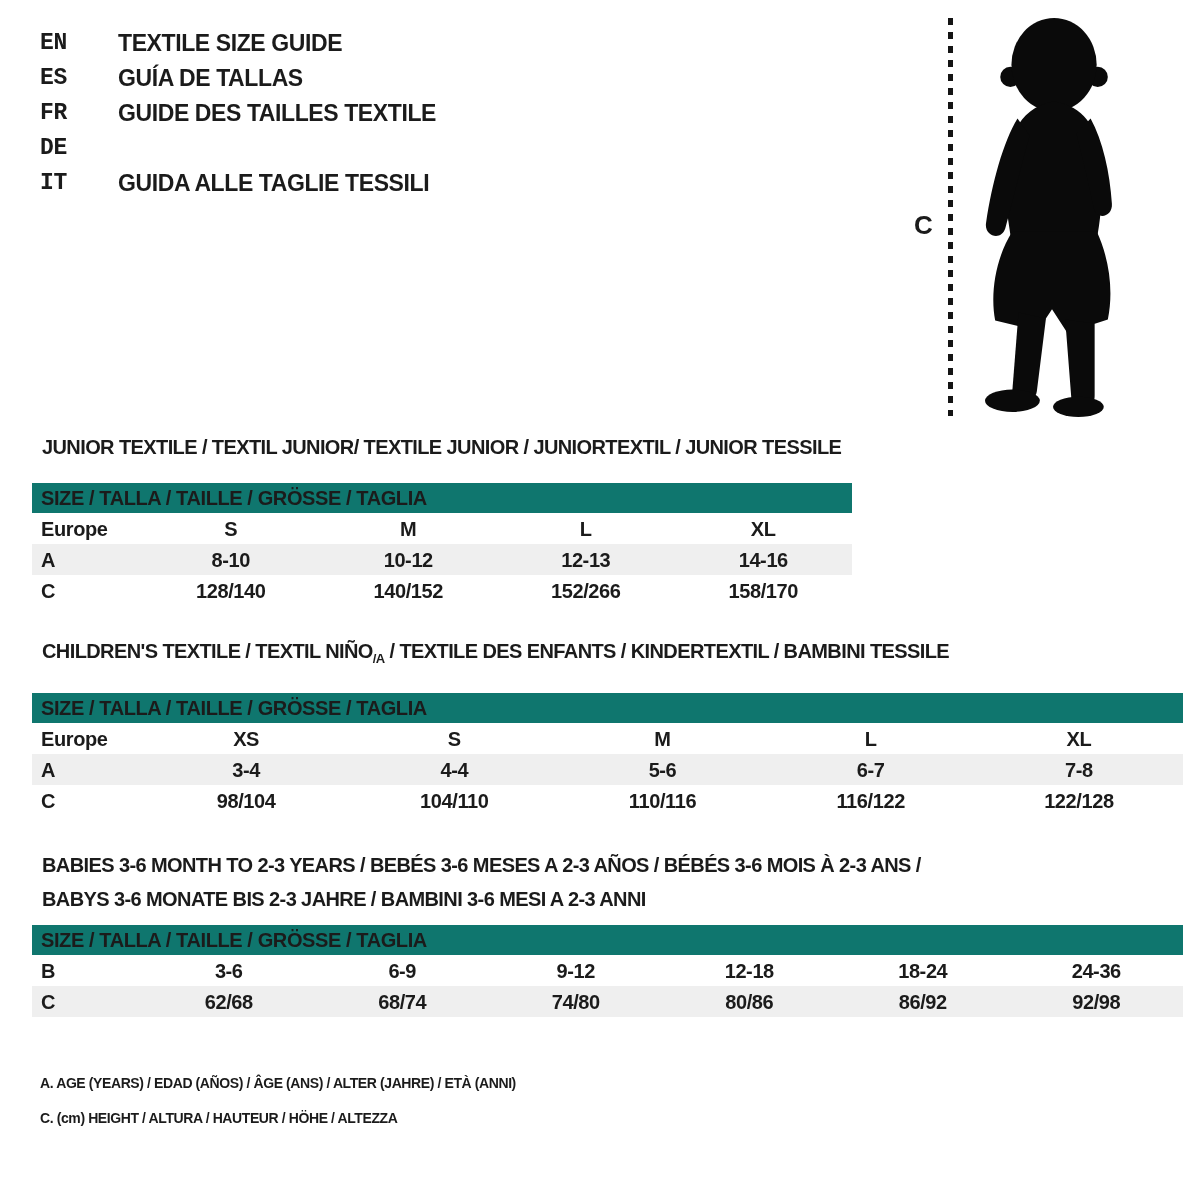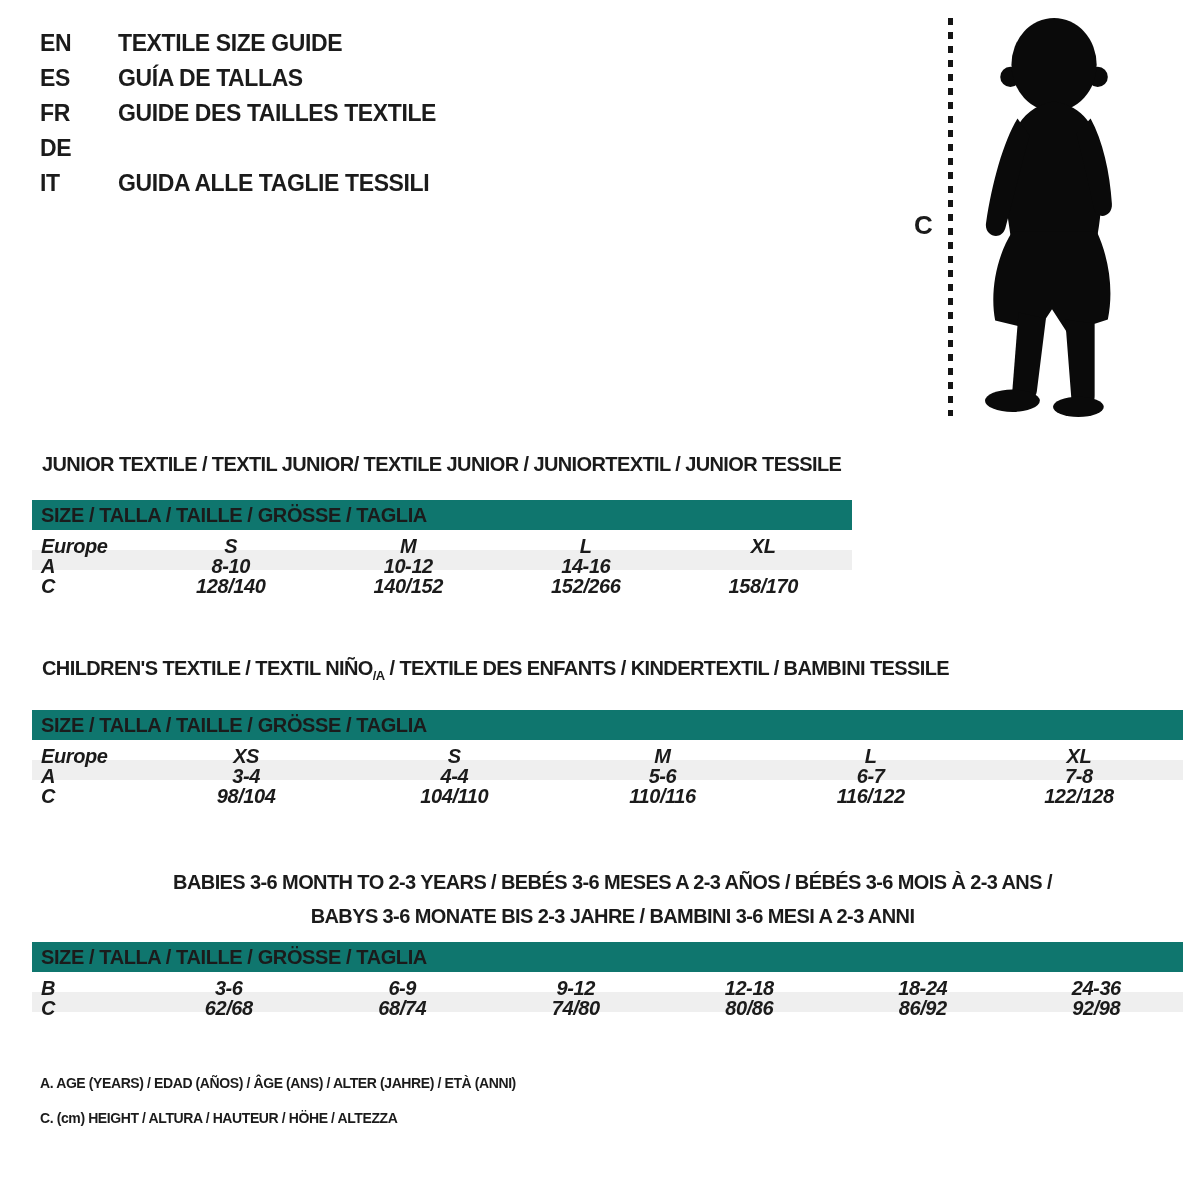--- a/index.html
+++ b/index.html
@@ -11,50 +11,50 @@
     font-family:"Liberation Sans", sans-serif;
     font-weight:bold;
     color:#1b1b1b;
     overflow:hidden;
     letter-spacing:-0.4px;
   }
 
   
   .langs { position:absolute; left:40px; top:26px; }
   .lang-row { display:flex; height:35px; line-height:35px; font-size:23px; }
-  .lang-code { width:78px; }
+  .lang-code { width:78px;font-family:Liberation Mono, monospace; }
   .lang-title { }
 
   
   .dash-line {
     position:absolute; left:948px; top:18px; width:5px; height:398px;
     background:repeating-linear-gradient(to bottom, #141414 0px, #141414 7px, transparent 7px, transparent 14px);
   }
   .measure-label { position:absolute; left:914px; top:210px; font-size:26px; }
   .figure-svg { position:absolute; left:962px; top:14px; width:178px; height:406px; }
 
   
-  .section { position:absolute; left:32px;margin-top:17px; }
+  .section { position:absolute; left:32px; }
   .sec-heading { padding-left:10px; font-size:20px; letter-spacing:-0.6px; white-space:nowrap; }
   .sec-heading .sub { font-size:13px; vertical-align:sub; }
   .sec1 { top:436px; width:820px; }
   .sec2 { top:640px; width:1151px; }
   .sec3 { top:848px; width:1151px; }
   .sec1 .tbl { margin-top:24px; }
   .sec2 .tbl { margin-top:27px; }
   .sec3 .tbl { margin-top:9px; }
-  .heading-line { height:34px; line-height:34px;text-align:center; }
+  .heading-line { height:34px; line-height:34px; }
 
   .tbl-bar {
     background:#0f766e;
     height:30px; line-height:30px;
     padding-left:9px;
     font-size:20px;
   }
-  .row { display:grid; height:20px; line-height:33px; font-size:20px;font-style:italic; }
+  .row { display:grid; height:31px; line-height:33px; font-size:20px; }
   .cols-5 { grid-template-columns:110px repeat(4,1fr); }
   .cols-6 { grid-template-columns:110px repeat(5,1fr); }
   .cols-7 { grid-template-columns:110px repeat(6,1fr); }
   .row .lbl { text-align:left; padding-left:9px; }
   .row .val { text-align:center; }
   .shaded { background:#efefef; }
 
   
   .legend { position:absolute; left:40px; top:1066px; }
   .legend-row { height:35px; line-height:35px; font-size:14px; white-space:nowrap; }
@@ -112,20 +112,21 @@
         <span class="lbl">Europe</span>
         <span class="val">S</span>
         <span class="val">M</span>
         <span class="val">L</span>
         <span class="val">XL</span>
       </div>
       <div class="row cols-5 shaded">
         <span class="lbl">A</span>
         <span class="val">8-10</span>
         <span class="val">10-12</span>
+        <span class="val">12-13</span>
         <span class="val">14-16</span>
       </div>
       <div class="row cols-5">
         <span class="lbl">C</span>
         <span class="val">128/140</span>
         <span class="val">140/152</span>
         <span class="val">152/266</span>
         <span class="val">158/170</span>
       </div>
     </div>

